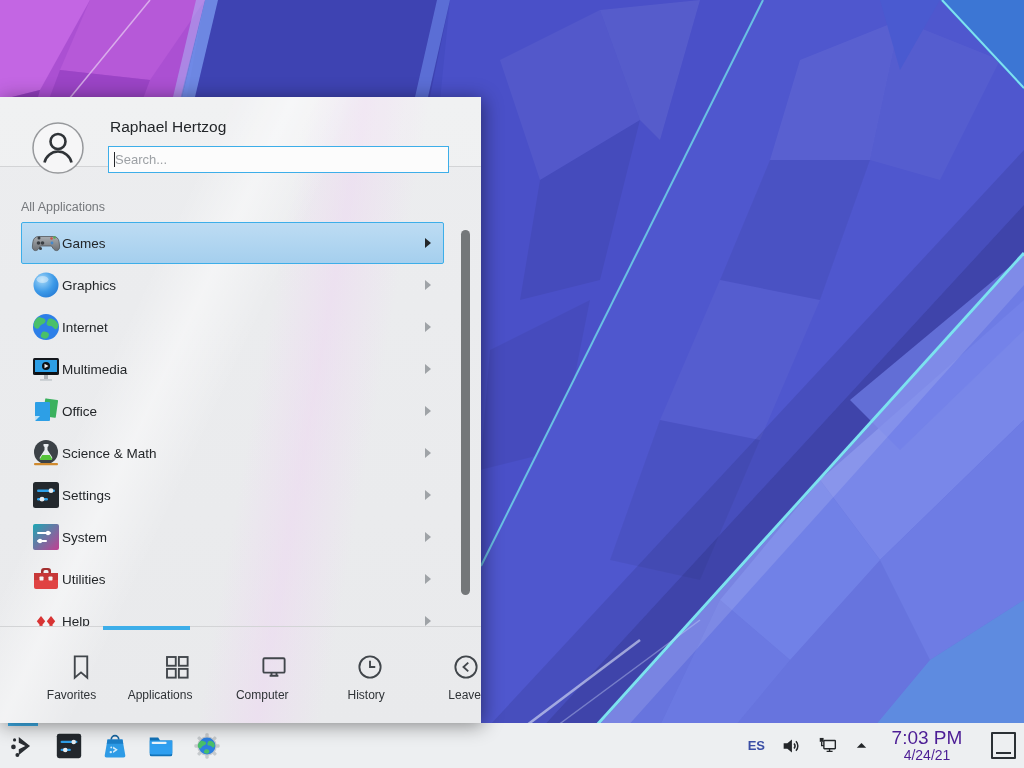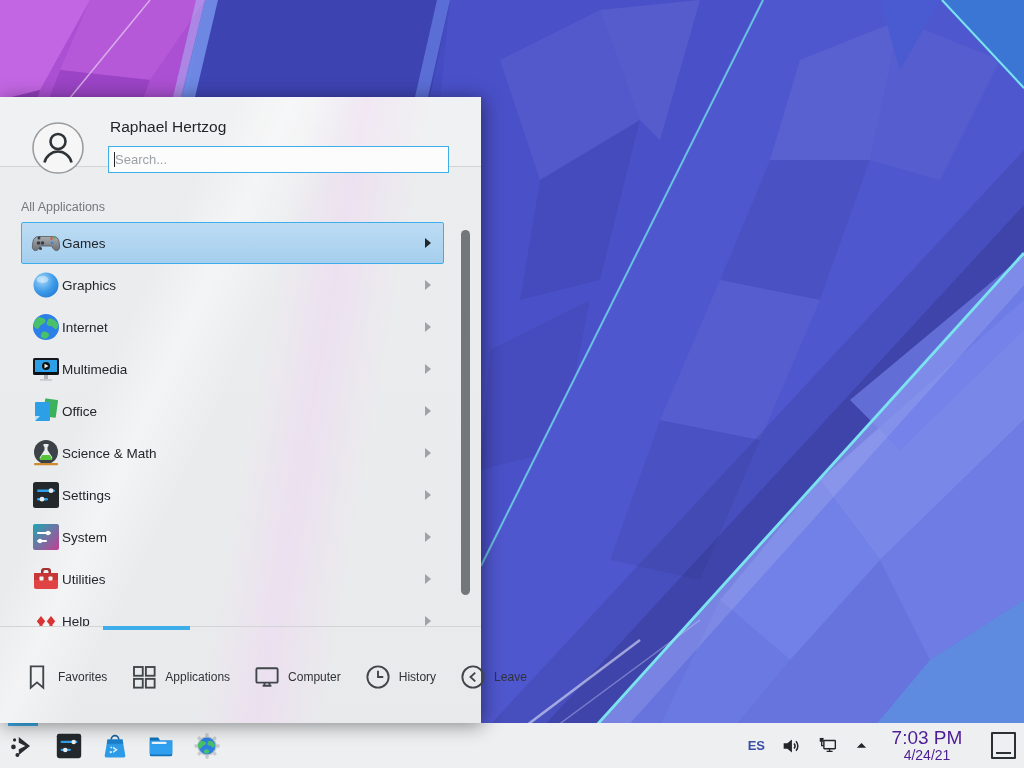--- a/index.html
+++ b/index.html
@@ -38,21 +38,21 @@
   .row-label { font-size:13.5px; color:#232629; flex:1; }
   .row-arrow { width:0; height:0; border-top:5px solid transparent; border-bottom:5px solid transparent; border-left:6px solid #9fa3a7; }
   .cat-row.selected .row-arrow { border-left-color:#232629; }
 
   .scroll-thumb { position:absolute; left:461px; top:133px; width:9px; height:365px; border-radius:4.5px; background:#747779; }
 
   .list-sep { position:absolute; left:0; top:529px; width:100%; height:1px; background:#d3d4d6; }
   .tab-indicator { position:absolute; left:103px; top:529px; width:87px; height:4px; background:#3daee9; z-index:2; }
 
   .tabbar { position:absolute; left:0; top:530px; width:100%; height:96px; display:flex; }
-  .tab { flex:1; display:flex; flex-direction:row; align-items:center; justify-content:center; gap:6px; padding-top:4px;padding-left:22px; }
+  .tab { flex:1; display:flex; flex-direction:column; align-items:flex-end; justify-content:center; gap:6px; padding-top:4px;padding-left:22px; }
   .tab-icon svg { width:30px; height:30px; display:block; }
   .tab-label { font-size:12px; color:#2f3337; }
 
   
   .taskbar { position:absolute; left:0; bottom:0; width:1024px; height:45px; background:#edeff1; z-index:20; display:flex; align-items:center; padding:8px 8px; }
   .launcher { position:relative; width:46px; height:45px; display:flex; align-items:center; }
   .launcher-icon svg { width:30px; height:30px; display:block; }
   .task-indicator { position:absolute; left:0; top:0; width:30px; height:3px; background:#3daee9; }
   .tray { margin-left:auto; display:flex; align-items:center; gap:15px; }
   .kbd-layout { font-size:13px; font-weight:bold; color:#3a4ea5; }

